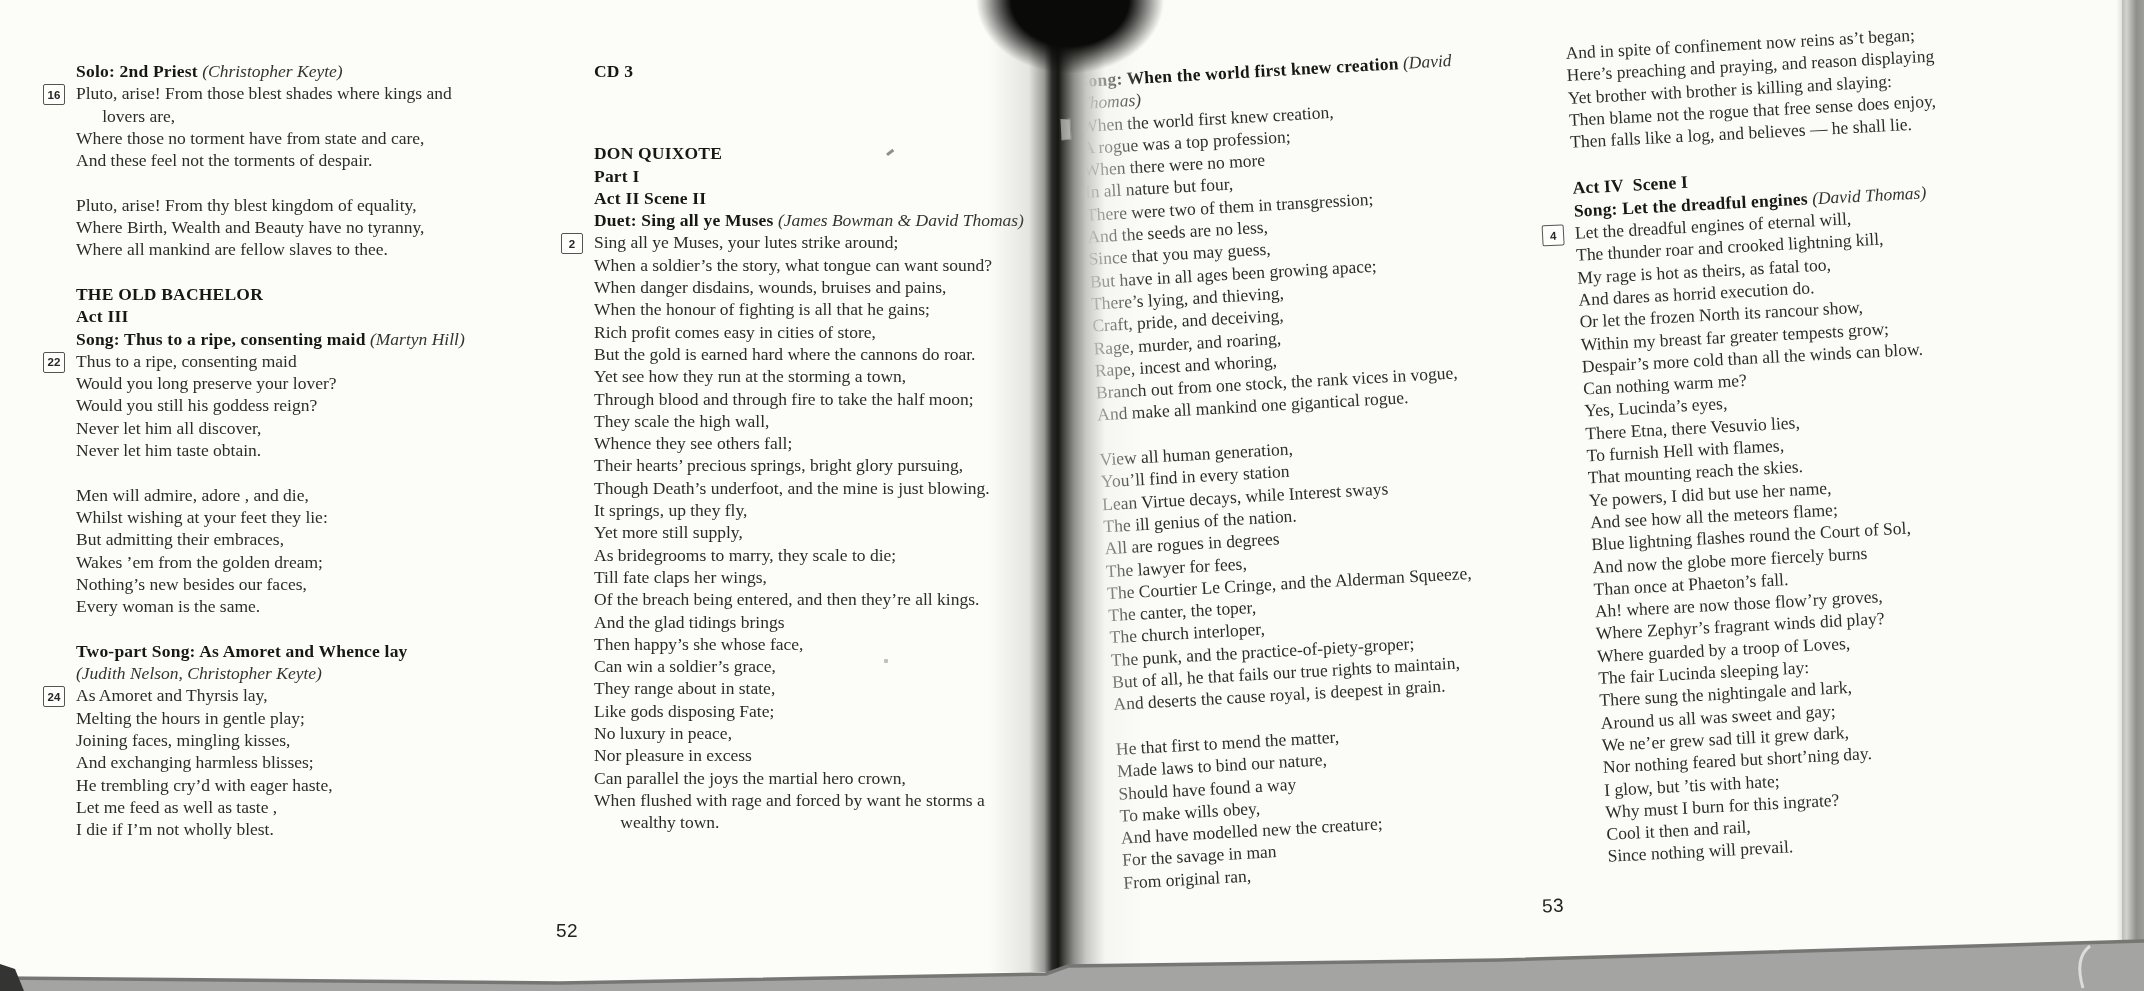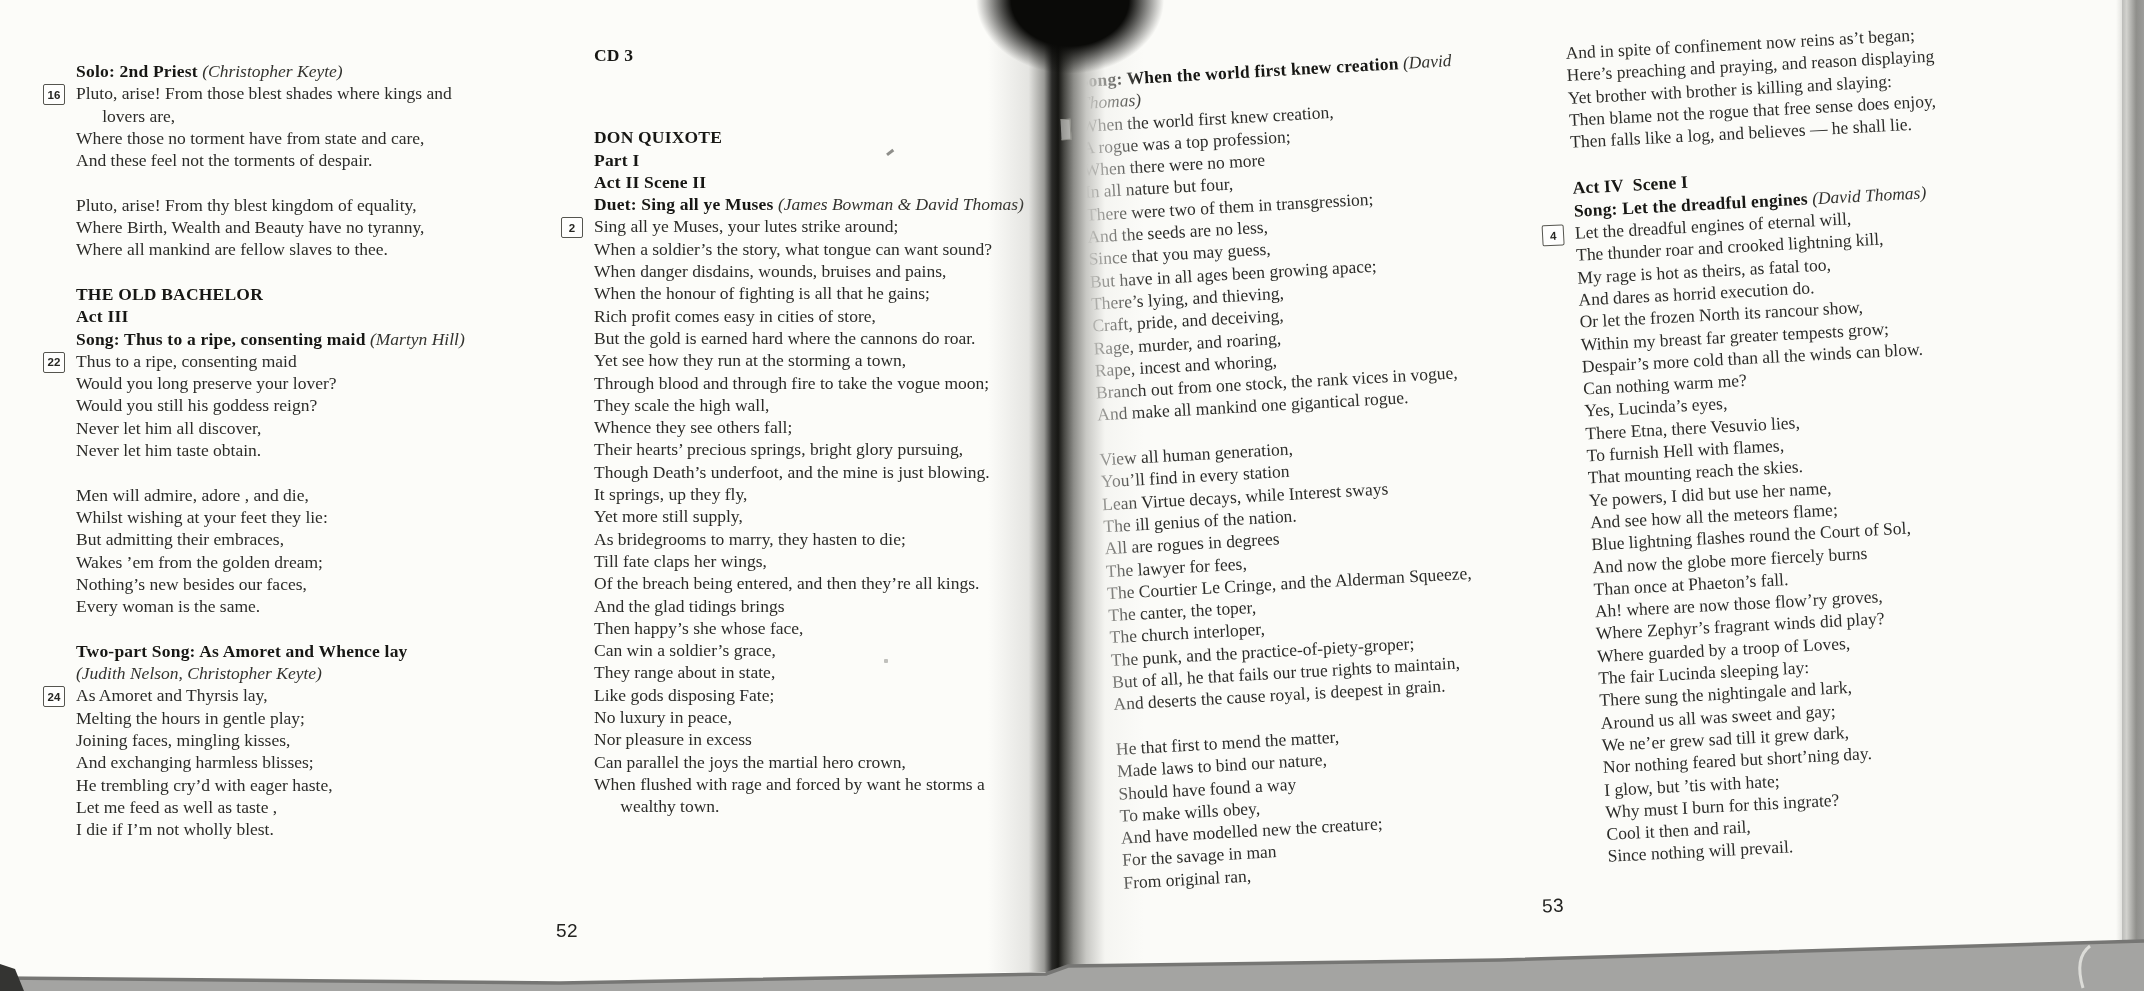--- a/index.html
+++ b/index.html
@@ -139,45 +139,45 @@
             <div class="tline">Joining faces, mingling kisses,</div>
             <div class="tline">And exchanging harmless blisses;</div>
             <div class="tline">He trembling cry’d with eager haste,</div>
             <div class="tline">Let me feed as well as taste ,</div>
             <div class="tline">I die if I’m not wholly blest.</div>
           </div>
       </div>
     </div>
   </div>
 
-  <div class="col" id="col2" style="left:594px; top:44px; width:472px;">
+  <div class="col" id="col2" style="left:594px; top:60px; width:472px;">
     <div class="hline"><span class="b">CD 3</span></div>
     <div class="section mt2">
       <div class="hline"><span class="b">DON QUIXOTE</span></div>
       <div class="hline"><span class="b">Part I</span></div>
       <div class="hline"><span class="b">Act II Scene II</span></div>
       <div class="hline"><span class="b">Duet: Sing all ye Muses</span><span> </span><span class="i">(James Bowman &amp; David Thomas)</span></div>
       <div class="stanza">
         <span class="track">2</span>
         <div class="lines">
             <div class="tline">Sing all ye Muses, your lutes strike around;</div>
             <div class="tline">When a soldier’s the story, what tongue can want sound?</div>
             <div class="tline">When danger disdains, wounds, bruises and pains,</div>
             <div class="tline">When the honour of fighting is all that he gains;</div>
             <div class="tline">Rich profit comes easy in cities of store,</div>
             <div class="tline">But the gold is earned hard where the cannons do roar.</div>
             <div class="tline">Yet see how they run at the storming a town,</div>
-            <div class="tline">Through blood and through fire to take the vogue moon;</div>
+            <div class="tline">Through blood and through fire to take the half moon;</div>
             <div class="tline">They scale the high wall,</div>
             <div class="tline">Whence they see others fall;</div>
             <div class="tline">Their hearts’ precious springs, bright glory pursuing,</div>
             <div class="tline">Though Death’s underfoot, and the mine is just blowing.</div>
             <div class="tline">It springs, up they fly,</div>
             <div class="tline">Yet more still supply,</div>
-            <div class="tline">As bridegrooms to marry, they hasten to die;</div>
+            <div class="tline">As bridegrooms to marry, they scale to die;</div>
             <div class="tline">Till fate claps her wings,</div>
             <div class="tline">Of the breach being entered, and then they’re all kings.</div>
             <div class="tline">And the glad tidings brings</div>
             <div class="tline">Then happy’s she whose face,</div>
             <div class="tline">Can win a soldier’s grace,</div>
             <div class="tline">They range about in state,</div>
             <div class="tline">Like gods disposing Fate;</div>
             <div class="tline">No luxury in peace,</div>
             <div class="tline">Nor pleasure in excess</div>
             <div class="tline">Can parallel the joys the martial hero crown,</div>

